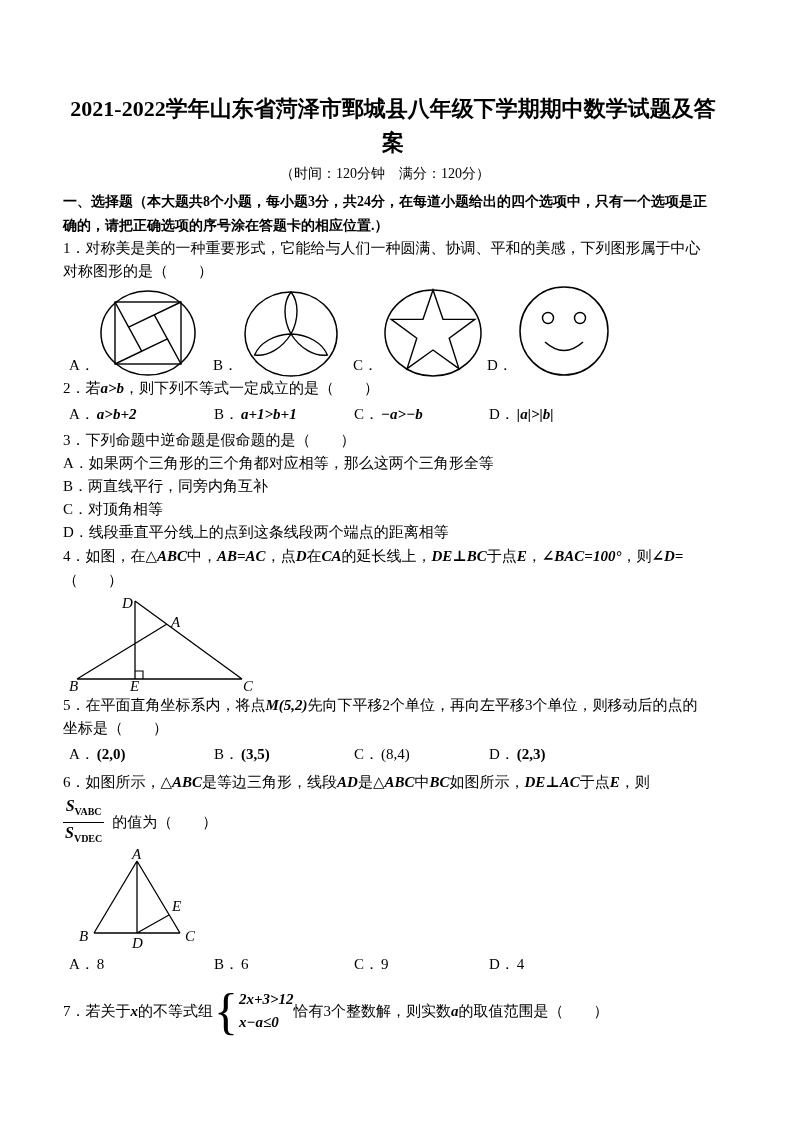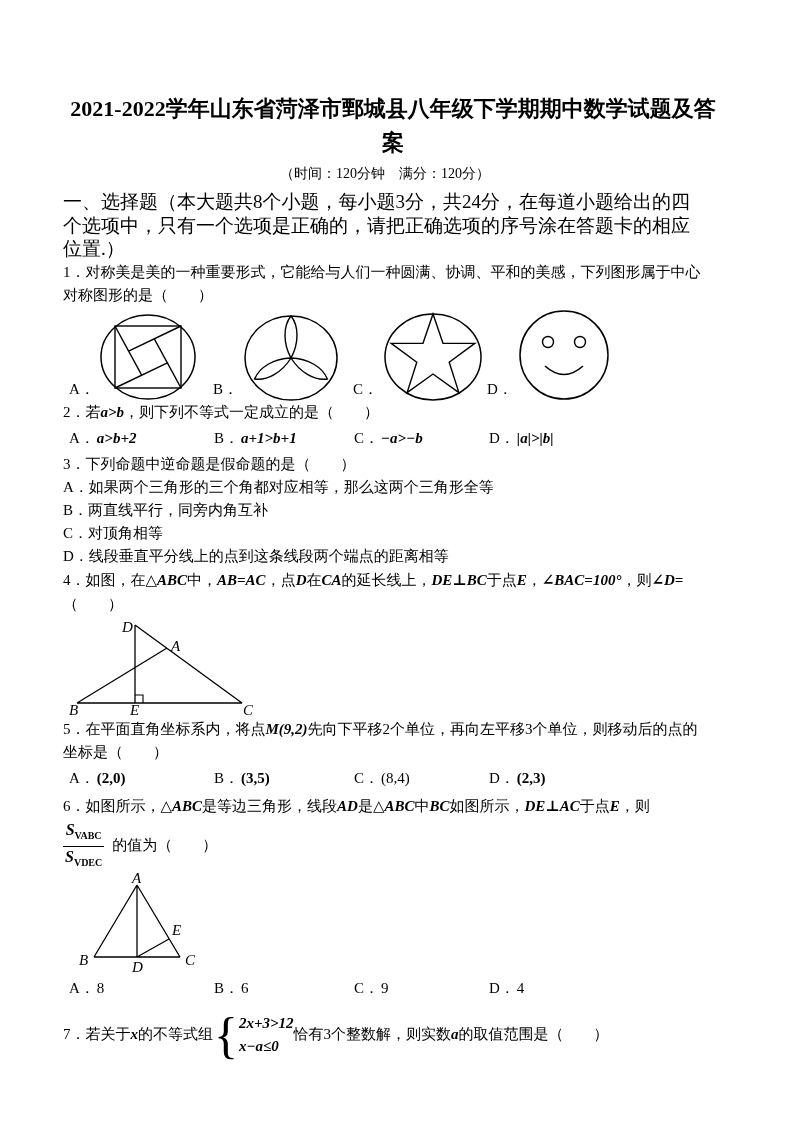--- a/index.html
+++ b/index.html
@@ -7,21 +7,21 @@
     width:794px;height:1123px;background:#ffffff;color:#000;
     font-family:"Liberation Serif","DejaVu Serif",serif;
     font-size:15px;overflow:hidden;
   }
   .page{padding:92px 87px 0 63px;box-sizing:border-box;width:794px;}
   .title{
     font-size:22px;font-weight:bold;text-align:center;line-height:34px;
     width:660px;margin:0 auto;
   }
   .subtitle{text-align:center;font-size:14px;line-height:24px;margin-top:2px;}
-  .intro{font-weight:normal;font-size:19px;line-height:23.5px;margin-top:4px;}
+  .intro{font-weight:bold;font-size:14px;line-height:23.5px;margin-top:4px;}
   p.stem{margin:0;line-height:23px;}
   .m{font-style:italic;font-weight:bold;}
   .optrow{position:relative;height:27px;margin-top:2px;}
   .opt{position:absolute;top:3px;white-space:nowrap;}
   .opt .lab{margin-right:2px;}
   .optline{margin:0;line-height:23px;}
   .figrow{position:relative;height:92px;margin-top:2px;}
   .figgroup{position:absolute;bottom:0;display:flex;align-items:flex-end;gap:3px;}
   .figgroup .lab{line-height:20px;padding-bottom:2px;}
   .figsvg{display:block;}
@@ -101,21 +101,21 @@
   <svg width="200" height="98" viewBox="0 0 200 98" style="display:block;margin:2px 0 0 4px;">
     <path d="M10,85 L175,85 M68,7 L68,85 M175,85 L68,7 M10,85 L100,30" fill="none" stroke="#000" stroke-width="1.3"></path>
     <path d="M76,85 L76,77 L68,77" fill="none" stroke="#000" stroke-width="1.1"></path>
     <text x="55" y="14">D</text>
     <text x="104" y="33">A</text>
     <text x="2" y="97">B</text>
     <text x="63" y="97">E</text>
     <text x="176" y="97">C</text>
   </svg>
 
-  <p class="stem" style="margin-top:2px;"><span>5．在平面直角坐标系内，将点</span><span class="m">M(9,2)</span><span>先向下平移2个单位，再向左平移3个单位，则移动后的点的坐标是（　　）</span></p>
+  <p class="stem" style="margin-top:2px;"><span>5．在平面直角坐标系内，将点</span><span class="m">M(5,2)</span><span>先向下平移2个单位，再向左平移3个单位，则移动后的点的坐标是（　　）</span></p>
   <div class="optrow">
     <span class="opt" style="left:6px;"><span class="lab">A．</span><span style="font-weight:bold;text-align:right;">(2,0)</span></span>
     <span class="opt" style="left:151px;"><span class="lab">B．</span><span style="font-weight:bold;">(3,5)</span></span>
     <span class="opt" style="left:291px;"><span class="lab">C．</span><span style="font-weight:normal;">(8,4)</span></span>
     <span class="opt" style="left:426px;"><span class="lab">D．</span><span style="font-weight:bold;">(2,3)</span></span>
   </div>
 
   <p class="stem" style="margin-top:2px;"><span>6．如图所示，△</span><span class="m">ABC</span><span>是等边三角形，线段</span><span class="m">AD</span><span>是△</span><span class="m">ABC</span><span>中</span><span class="m">BC</span><span>如图所示，</span><span class="m">DE⊥AC</span><span>于点</span><span class="m">E</span><span>，则</span></p>
   <div class="fracline">
     <span class="frac">

